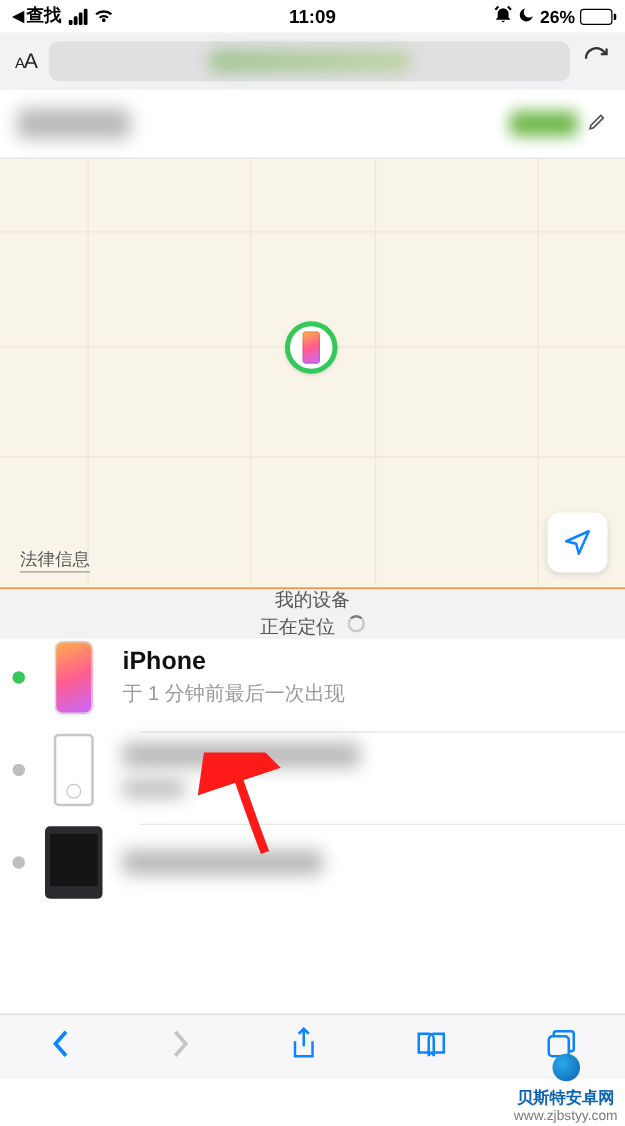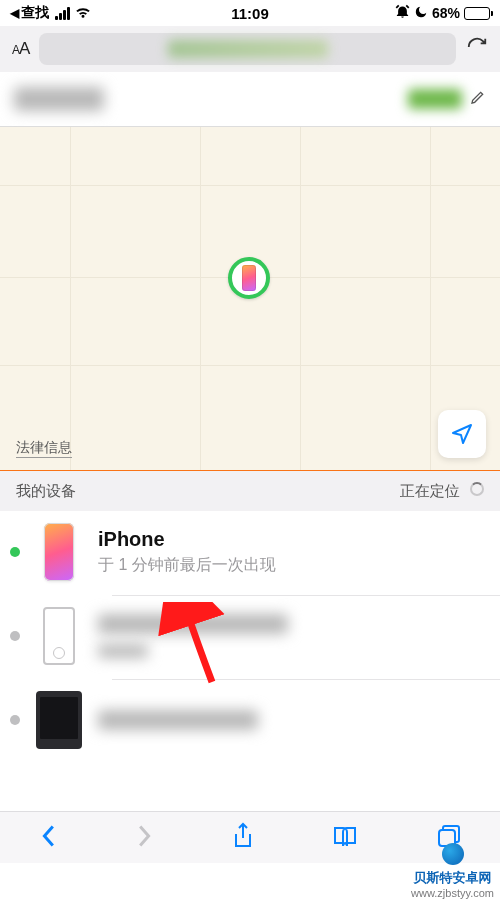--- a/index.html
+++ b/index.html
@@ -113,31 +113,31 @@
       box-shadow:0 2px 6px rgba(0,0,0,.12);
       display:flex;align-items:center;justify-content:center;
       color:#0a84ff;
     }
     
     .section-bar {
       background:#f2f1f3;
       height:40px;
       display:flex;align-items:center;justify-content:space-between;
       padding:0 16px;
-      font-size:15px;color:#555;
+      font-size:15px;color:#555;flex-direction:column;
     }
     .spinner {
       width:14px;height:14px;border-radius:50%;
       border:2px solid #c9c8ca;border-top-color:#7a797b;
       display:inline-block;margin-left:6px;
     }
     
     .row {
       display:flex;align-items:center;
-      padding: 12px 14px 14px 10px;
+      padding: 2px 14px 14px 10px;
       gap: 16px;
       position:relative;
     }
     .row + .row::before{content:"";position:absolute;left:112px;right:0;top:0;height:1px;background:#e5e4e6;}
     .status-dot{width:10px;height:10px;border-radius:50%;}
     .status-dot.online{background:#34c759;}
     .status-dot.offline{background:#bfbfc1;}
     .thumb{width:46px;display:flex;justify-content:center;}
     .thumb-iphone{width:30px;height:58px;border-radius:6px;background:linear-gradient(160deg,#ffb04a,#ff5d8f,#c968ff);box-shadow:0 0 0 1px #d9d9db inset, 0 1px 3px rgba(0,0,0,.1);}
     .thumb-white-dev{width:32px;height:58px;border-radius:4px;background:#fff;border:2px solid #c7c6c8;position:relative;}
@@ -192,21 +192,21 @@
     <span>
       <svg width="15" height="15" viewBox="0 0 24 24">
           <path d="M12 22a2 2 0 002-2h-4a2 2 0 002 2zm7-6V11a7 7 0 10-14 0v5l-2 2v1h18v-1zM7 3L5 1 1 5l2 2zm10 0l2-2 4 4-2 2z" fill="#000"></path>
         </svg>
     </span>
     <span>
       <svg width="14" height="14" viewBox="0 0 24 24">
           <path d="M21 13.3A9 9 0 1110.7 3 7 7 0 0021 13.3z" fill="#000"></path>
         </svg>
     </span>
-    <span>68%</span>
+    <span>26%</span>
     <span class="battery">
         <span class="battery-body"><span class="battery-fill"></span></span>
       </span>
   </div>
 </div>
 
 <div class="url-bar">
   <span class="aA"><span class="sm">A</span>A</span>
   <div class="url-field">
     <div class="url-blur"></div>

